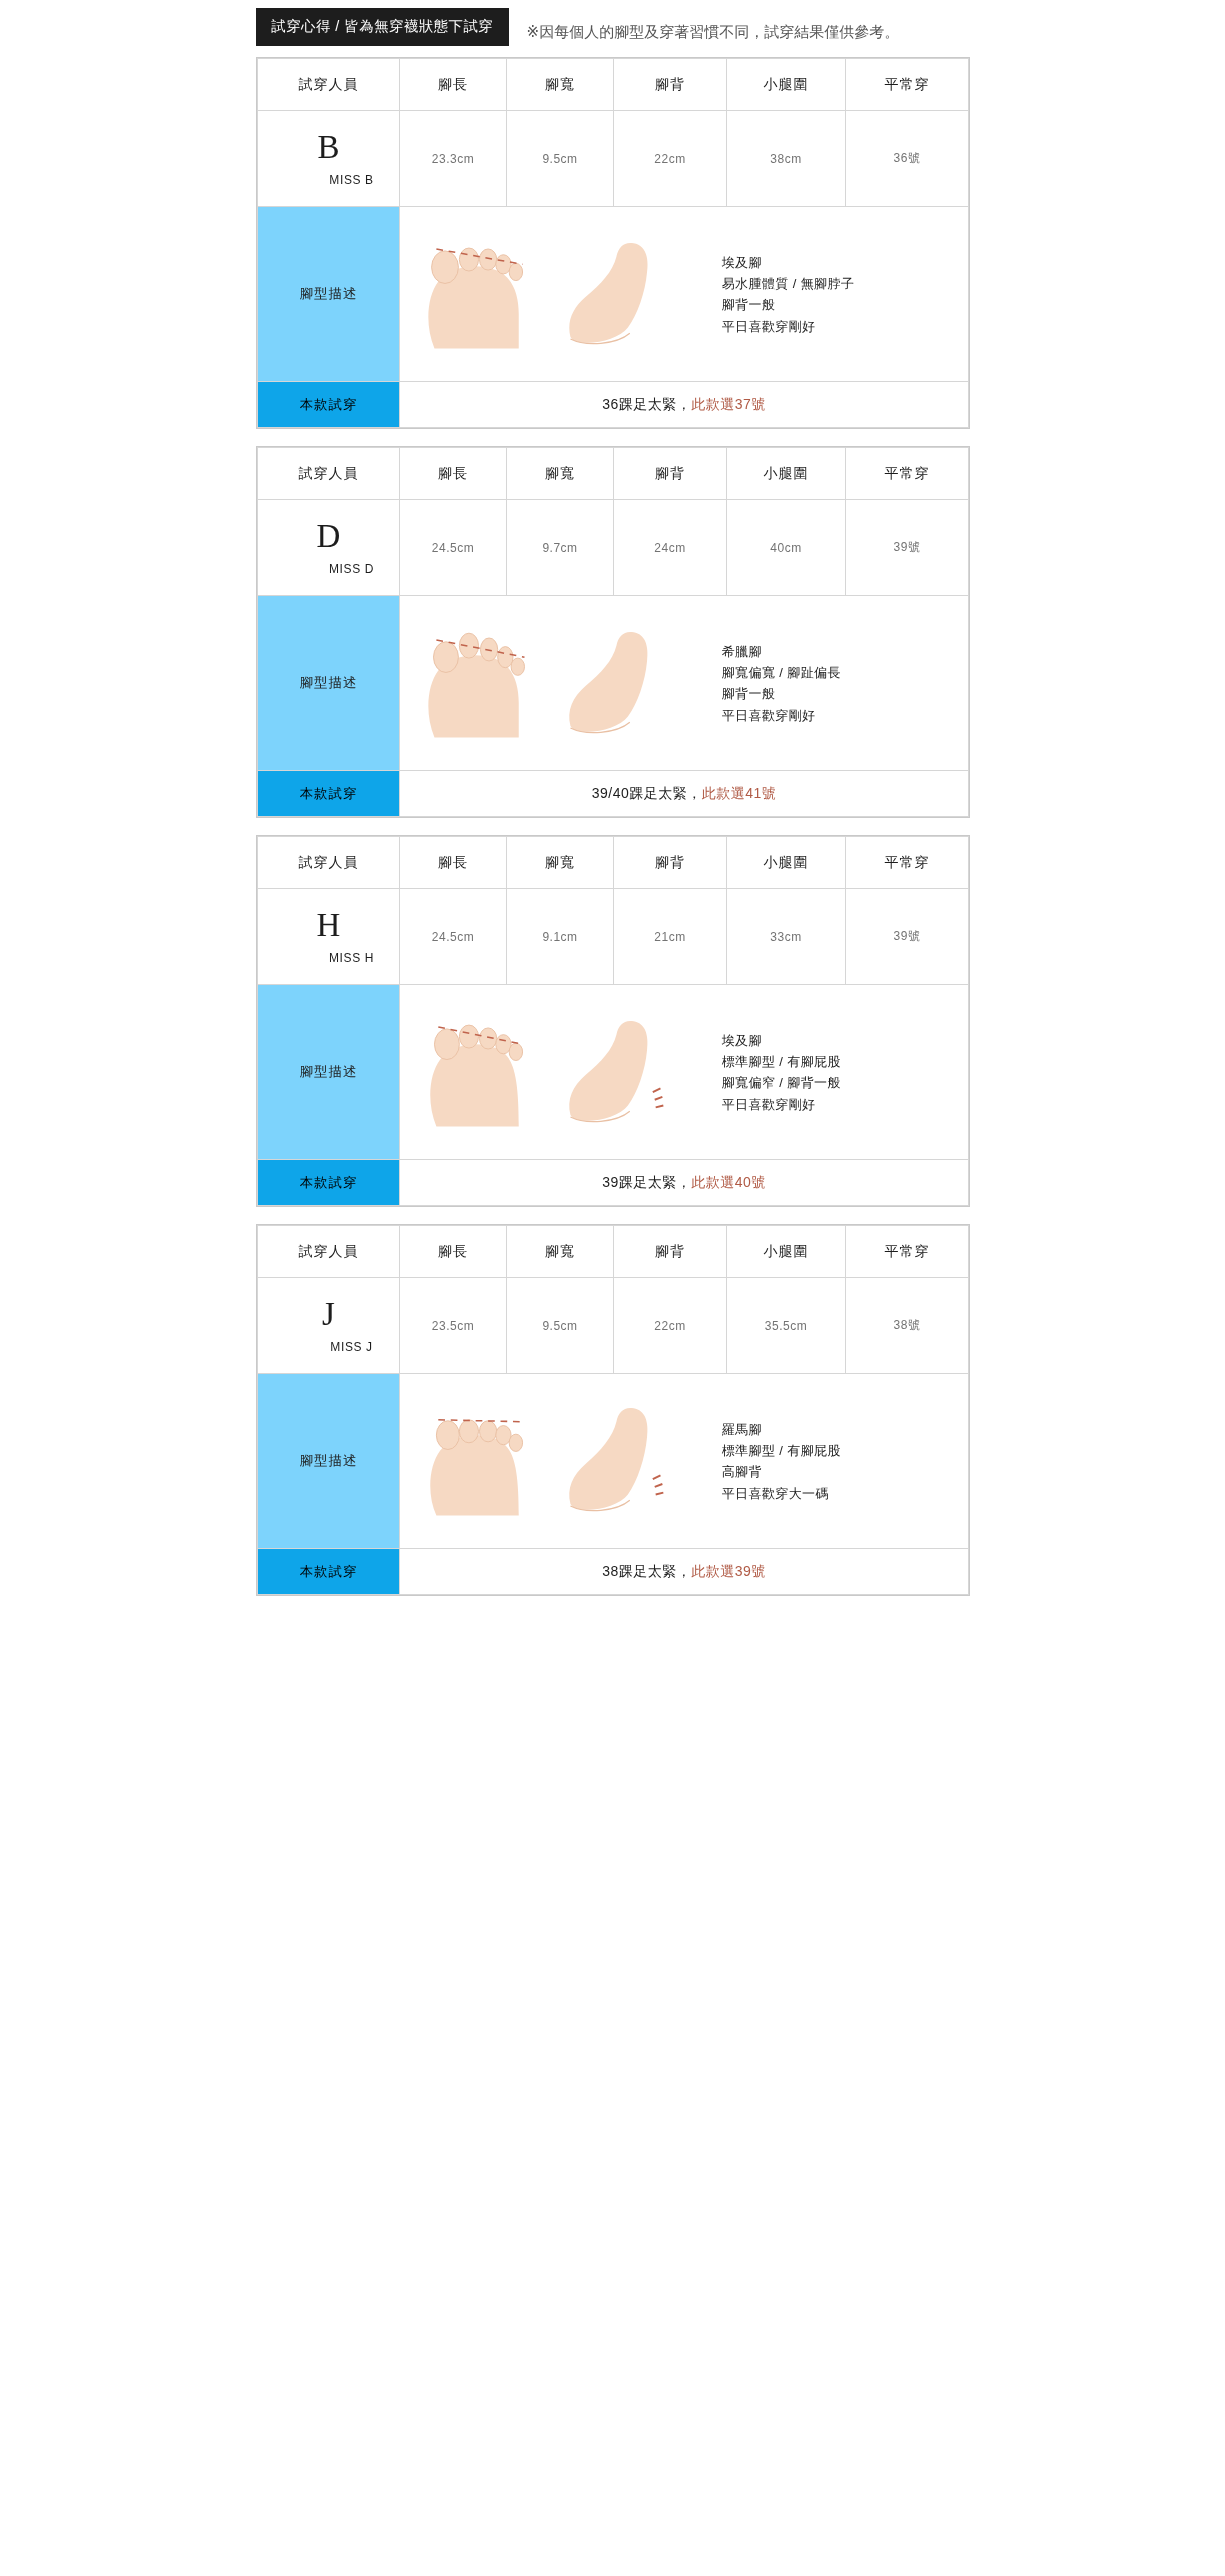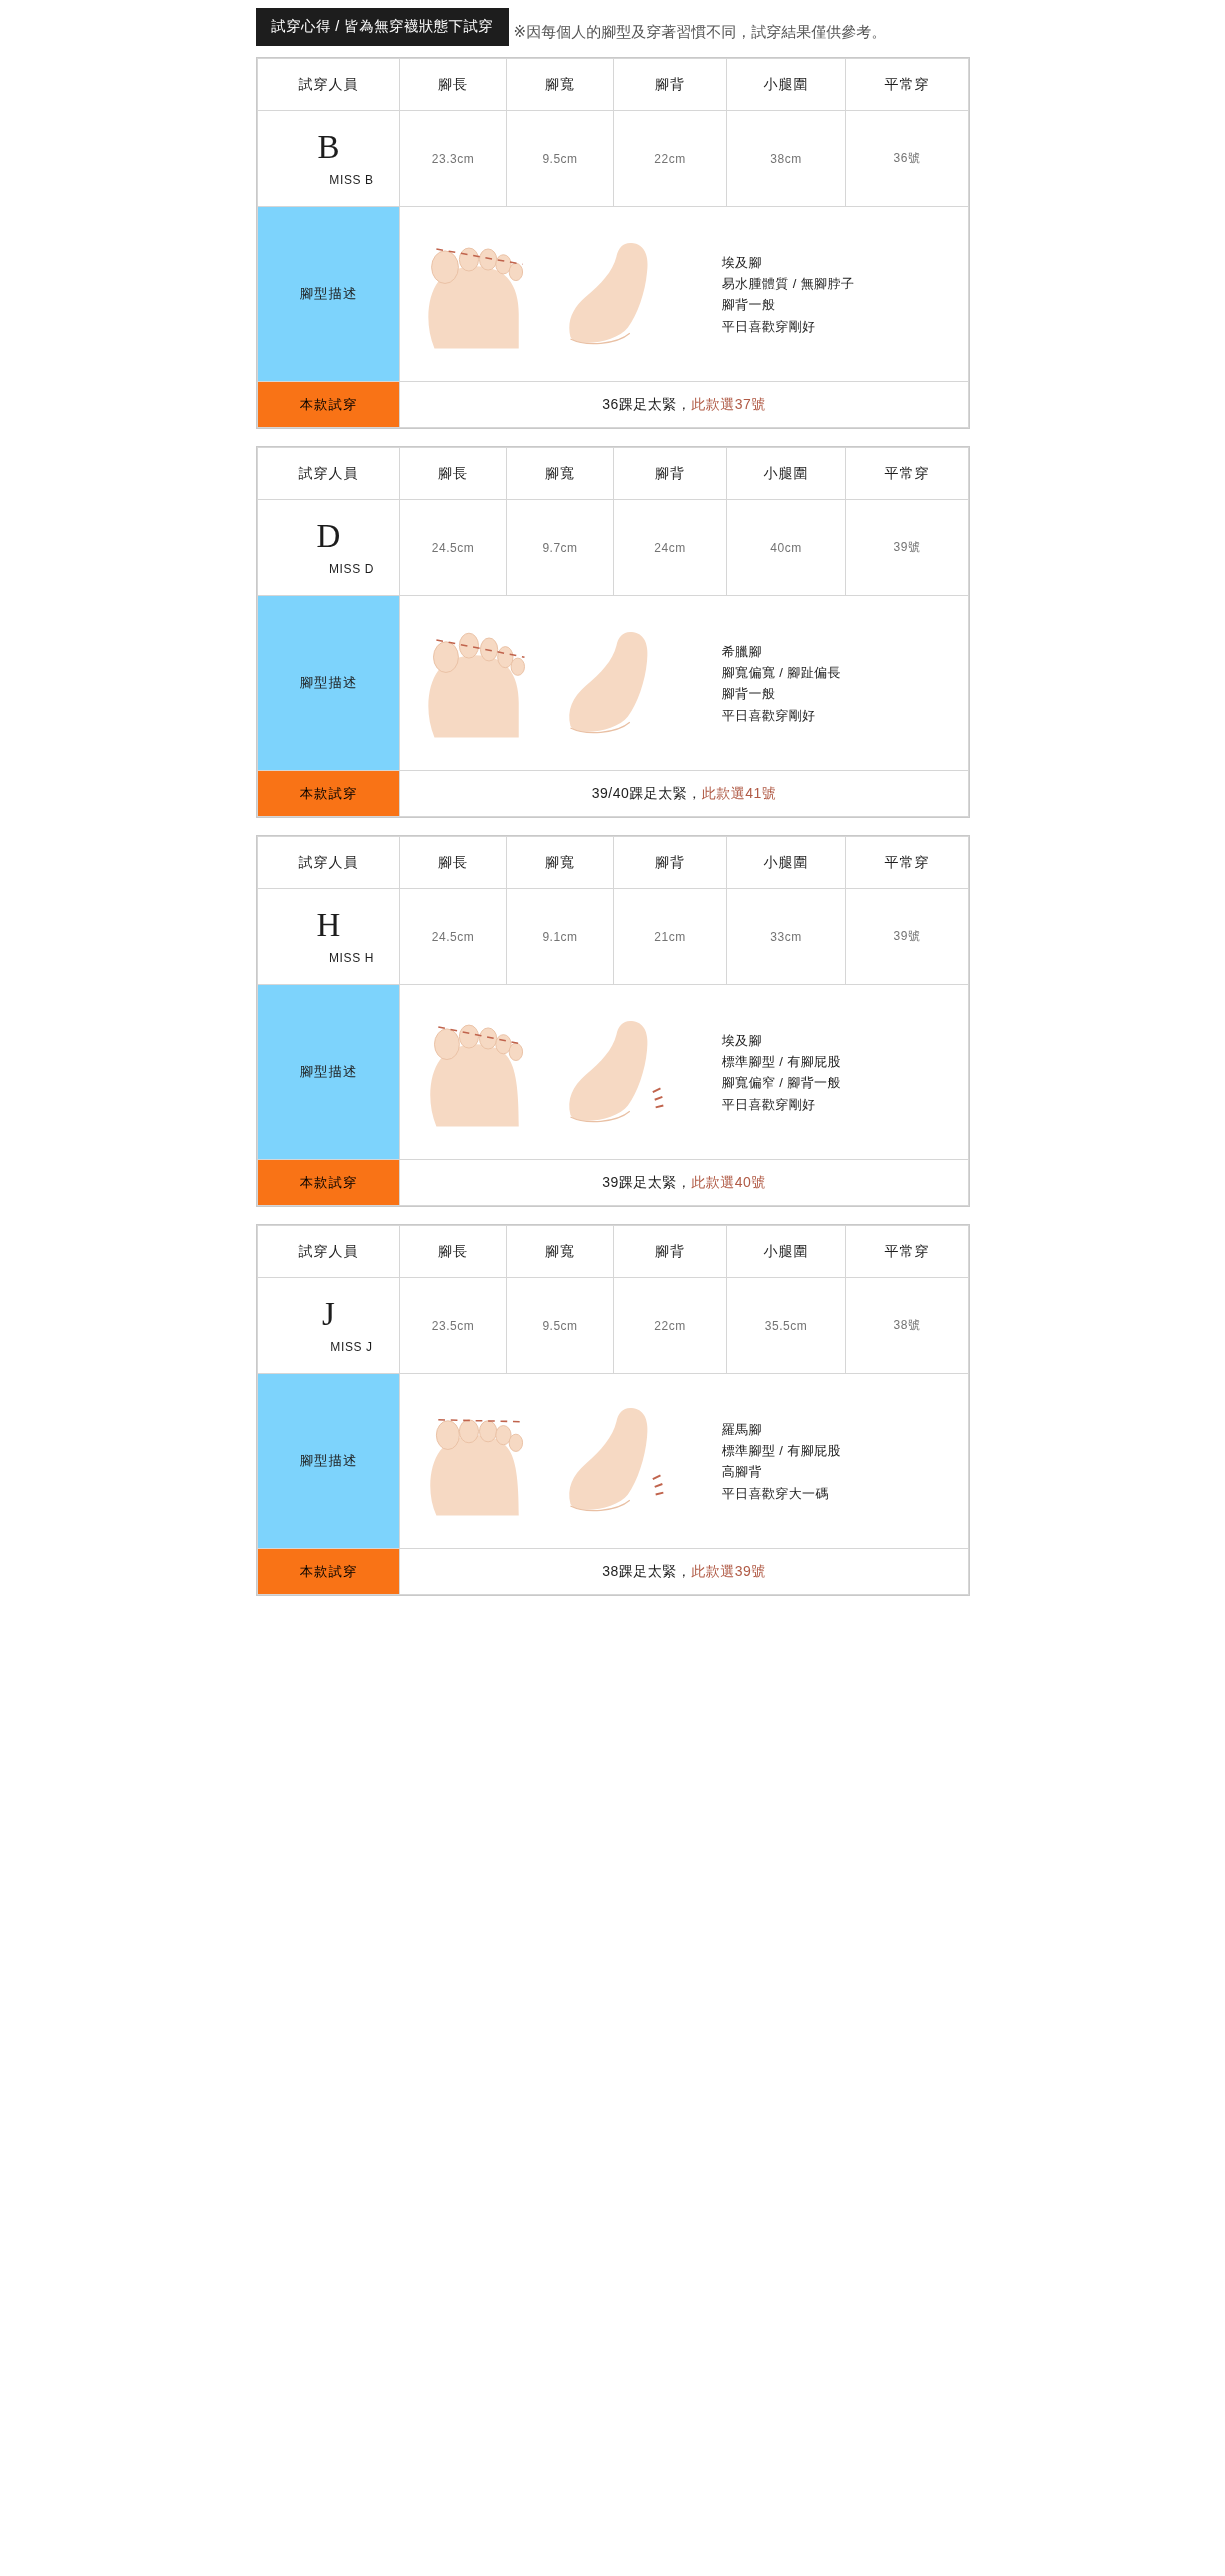--- a/index.html
+++ b/index.html
@@ -18,21 +18,21 @@
   .inner {
     width: 714px;
     margin: 0 auto;
     padding-top: 7.7px;
   }
 
   
   .header-row {
     display: flex;
     align-items: flex-end;
-    gap: 5px;
+    gap: 18px;
     margin-bottom: 11.5px;
   }
   .header-tag {
     background: #1d1d1d;
     color: #ffffff;
     font-size: 14.4px;
     line-height: 1;
     padding: 11.5px 15.3px 12.4px 15.3px;
     letter-spacing: 0.5px;
     white-space: nowrap;
@@ -131,21 +131,21 @@
     padding-left: 5.7px;
     font-size: 13px;
     line-height: 1.62;
     color: #1d1d1d;
     letter-spacing: 0.4px;
   }
 
   
   .frow td { height: 46px; }
   .frow .label-cell {
-    background: #f97316;
+    background: #0ea5e9;
     font-size: 13.4px;
     letter-spacing: 1px;
   }
   .fit-text {
     font-size: 14px;
     color: #1d1d1d;
     letter-spacing: 0.5px;
   }
   .fit-text .hl { color: #b05a45; }
 </style>

